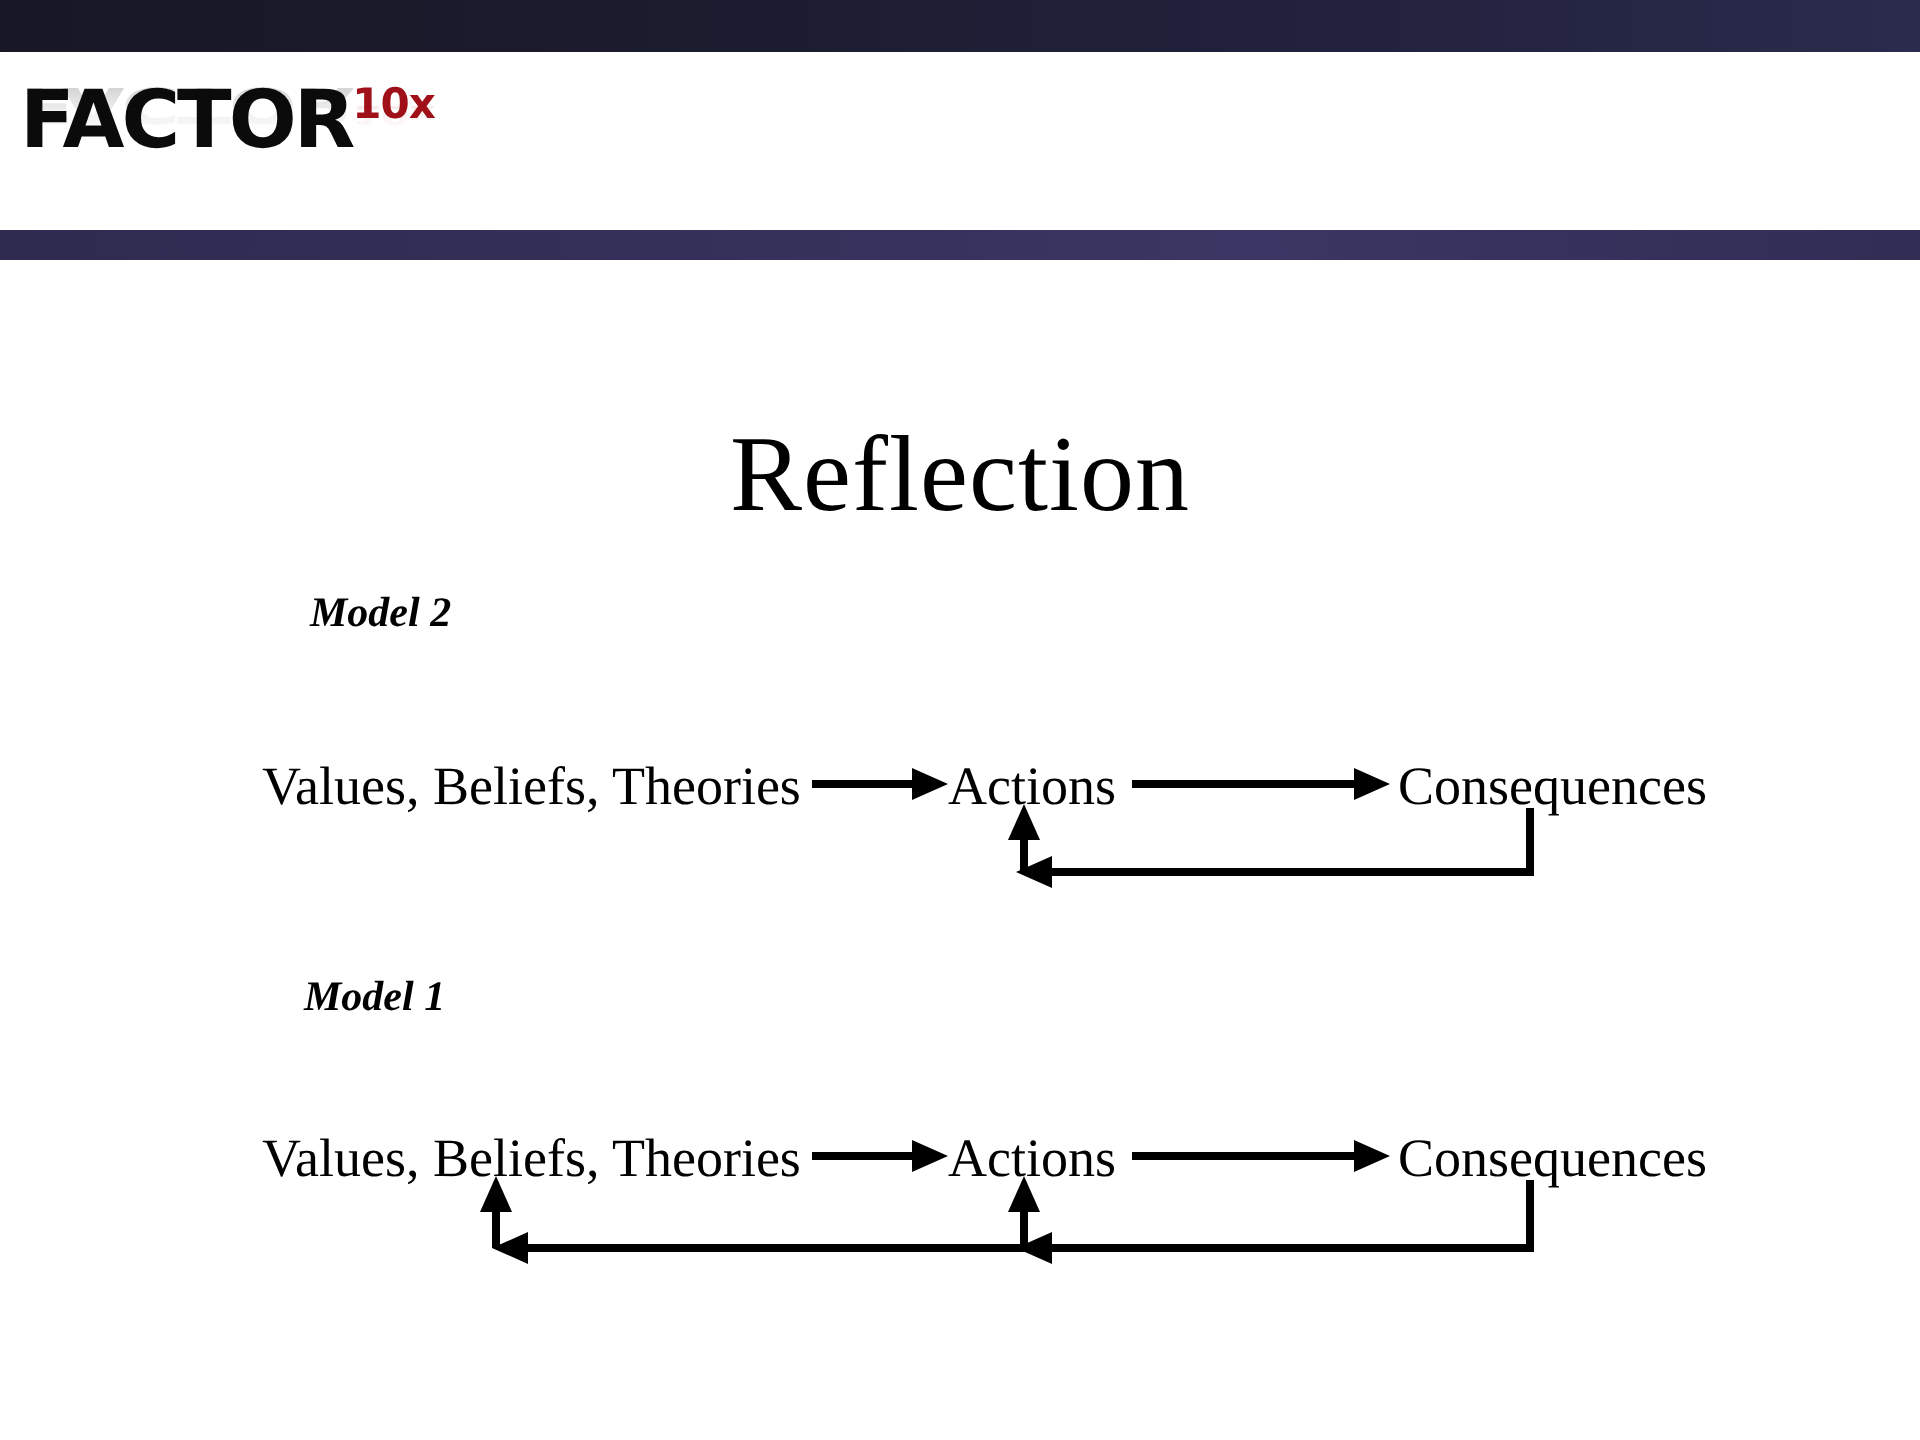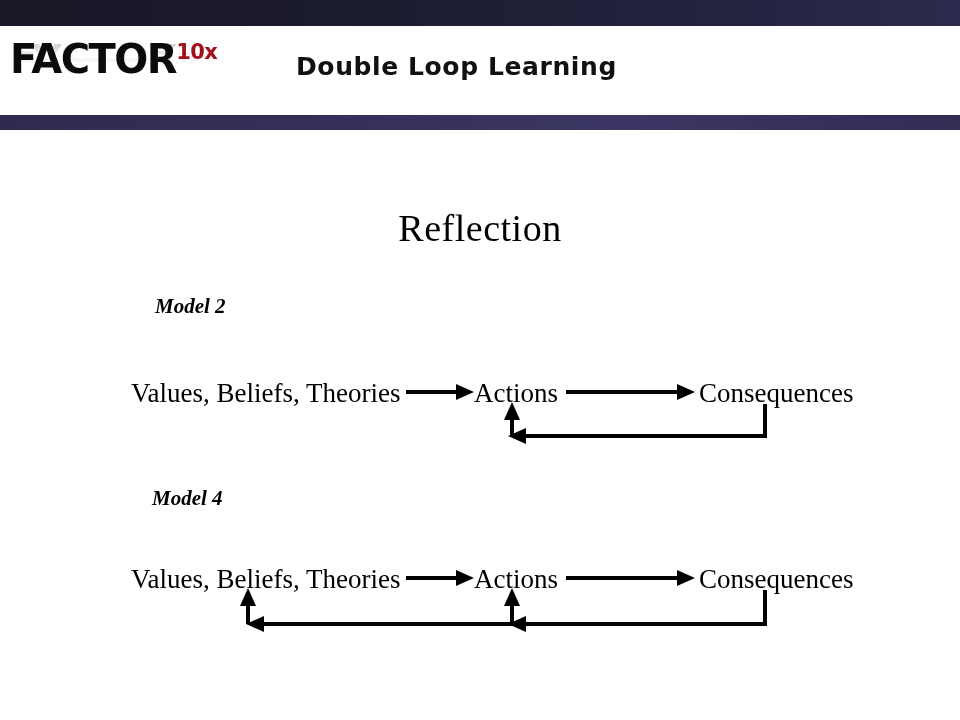--- a/index.html
+++ b/index.html
@@ -97,21 +97,21 @@
     white-space: nowrap;
   }
 
   
   #slide-title {
     position: absolute;
     left: 0; top: 206px;
     width: 960px;
     text-align: center;
     font-family: "Liberation Serif", serif;
-    font-size: 38px;
+    font-size: 54px;
     color: #000000;
     letter-spacing: 0.5px;
   }
 
   .model-label {
     position: absolute;
     font-family: "Liberation Serif", serif;
     font-style: italic;
     font-weight: bold;
     font-size: 21px;
@@ -158,32 +158,31 @@
 <div id="header">
   <div class="bar-top"></div>
   <div class="header-body"></div>
   <div class="bar-bottom"></div>
 
   <div id="logo">
     <div class="logo-main"><span>FACTOR</span><span class="logo-sup">10x</span></div>
     <div class="logo-reflection"><span>FACTOR</span><span class="logo-sup">10x</span></div>
   </div>
 
-  <div id="header-title">Double Loop Learning</div>
 </div>
 
 <div id="slide-title">Reflection</div>
 
 <div class="model-label" id="model-1-label">Model 2</div>
 
 <div class="node-label" id="m1-values">Values, Beliefs, Theories</div>
 <div class="node-label" id="m1-actions">Actions</div>
 <div class="node-label" id="m1-consequences">Consequences</div>
 
-<div class="model-label" id="model-2-label">Model 4</div>
+<div class="model-label" id="model-2-label">Model 1</div>
 
 <div class="node-label" id="m2-values">Values, Beliefs, Theories</div>
 <div class="node-label" id="m2-actions">Actions</div>
 <div class="node-label" id="m2-consequences">Consequences</div>
 
 <svg class="diagram" viewBox="0 0 960 720">
 
   <g>
     <line x1="406" y1="392" x2="458" y2="392"></line>
     <polygon points="474,392 456,384 456,400"></polygon>

